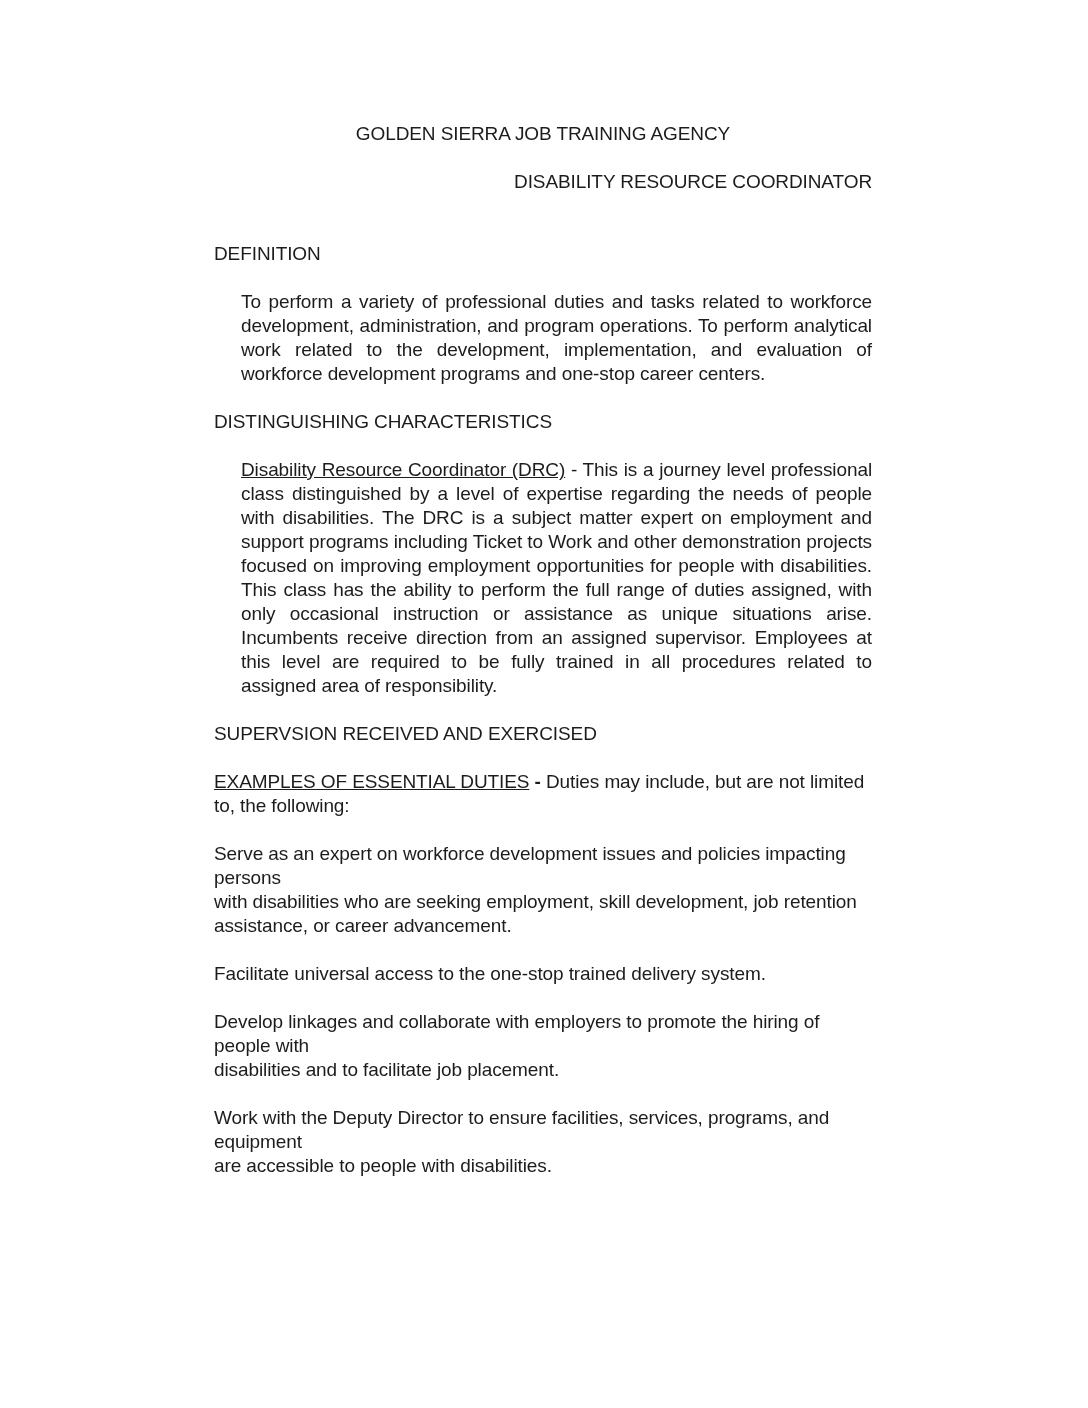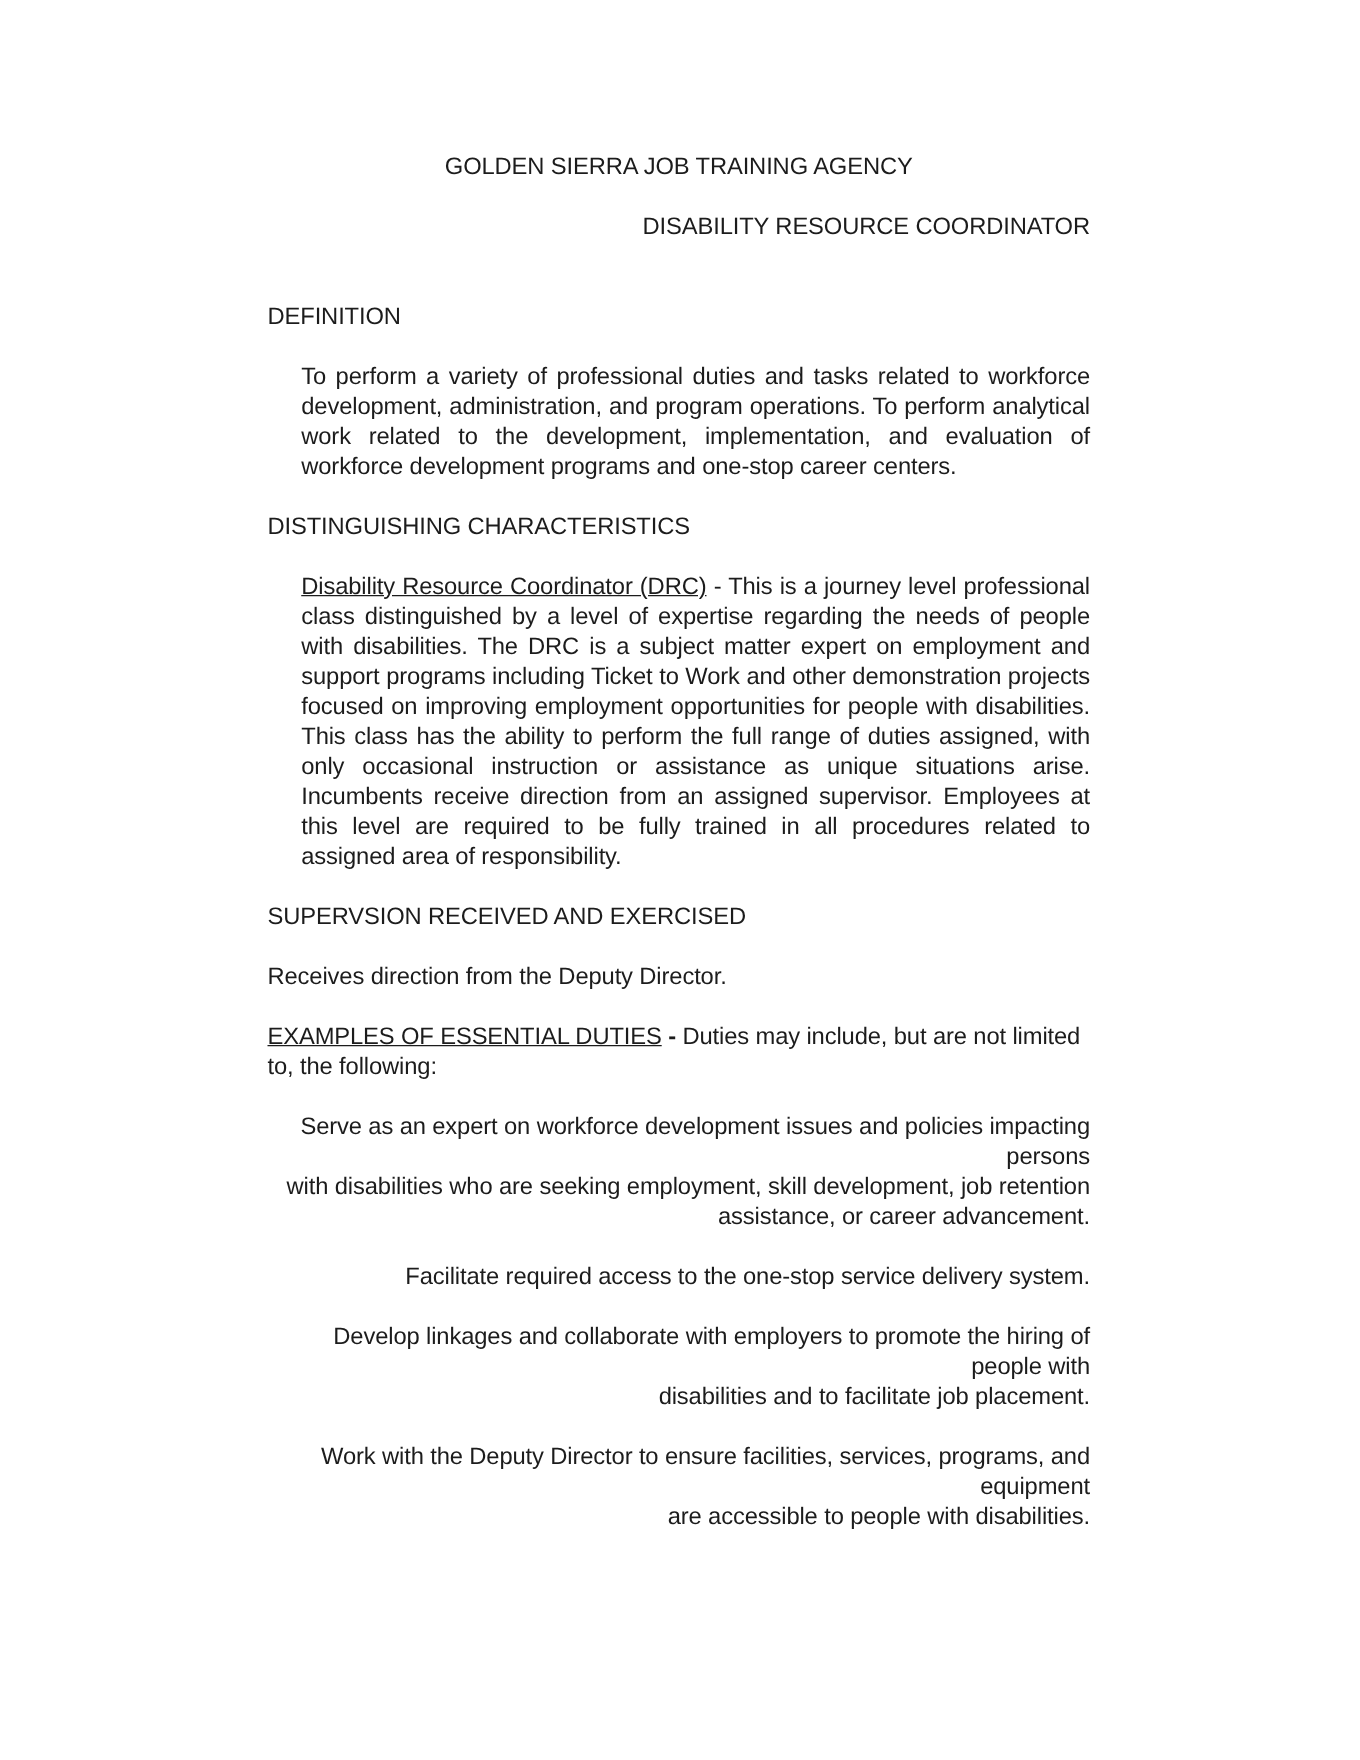--- a/index.html
+++ b/index.html
@@ -23,44 +23,43 @@
     letter-spacing: -0.1px;
     padding: 122px 130px 0 128px;
     overflow: hidden;
   }
   .block { margin: 0 0 24px 0; }
   .center { text-align: center; }
   .after-subtitle { margin-bottom: 48px; text-align: right; }
   .heading { }
   .underline { text-decoration: underline; }
   .justify { text-align: justify; margin-left: 27px; }
-  .preline { white-space: pre-line; text-align: right; }
+  .preline { white-space: pre-line; }
   .bold { font-weight: bold; }
 </style>
 </head>
 <body>
 
 <div class="page">
 
   <div class="block center">GOLDEN SIERRA JOB TRAINING AGENCY</div>
   <div class="block center after-subtitle">DISABILITY RESOURCE COORDINATOR</div>
 
   <div class="block heading">DEFINITION</div>
   <p class="block justify">To perform a variety of professional duties and tasks related to workforce development, administration, and program operations. To perform analytical work related to the development, implementation, and evaluation of workforce development programs and one-stop career centers.</p>
 
   <div class="block heading">DISTINGUISHING CHARACTERISTICS</div>
   <p class="block justify"><span class="underline">Disability Resource Coordinator (DRC)</span><span> - This is a journey level professional class distinguished by a level of expertise regarding the needs of people with disabilities. The DRC is a subject matter expert on employment and support programs including Ticket to Work and other demonstration projects focused on improving employment opportunities for people with disabilities. This class has the ability to perform the full range of duties assigned, with only occasional instruction or assistance as unique situations arise. Incumbents receive direction from an assigned supervisor. Employees at this level are required to be fully trained in all procedures related to assigned area of responsibility.</span></p>
 
   <div class="block heading">SUPERVSION RECEIVED AND EXERCISED</div>
-  <p class="block">Receives direction from the Deputy Director.</p>
 
   <p class="block"><span class="underline">EXAMPLES OF ESSENTIAL DUTIES</span><span class="bold"> - </span><span>Duties may include, but are not limited to, the following:</span></p>
 
   <p class="block preline">Serve as an expert on workforce development issues and policies impacting persons
 with disabilities who are seeking employment, skill development, job retention
 assistance, or career advancement.</p>
-  <p class="block preline">Facilitate required access to the one-stop service delivery system.</p>
+  <p class="block preline">Facilitate universal access to the one-stop trained delivery system.</p>
   <p class="block preline">Develop linkages and collaborate with employers to promote the hiring of people with
 disabilities and to facilitate job placement.</p>
   <p class="block preline">Work with the Deputy Director to ensure facilities, services, programs, and equipment
 are accessible to people with disabilities.</p>
 
 </div>
 
 </body></html>

